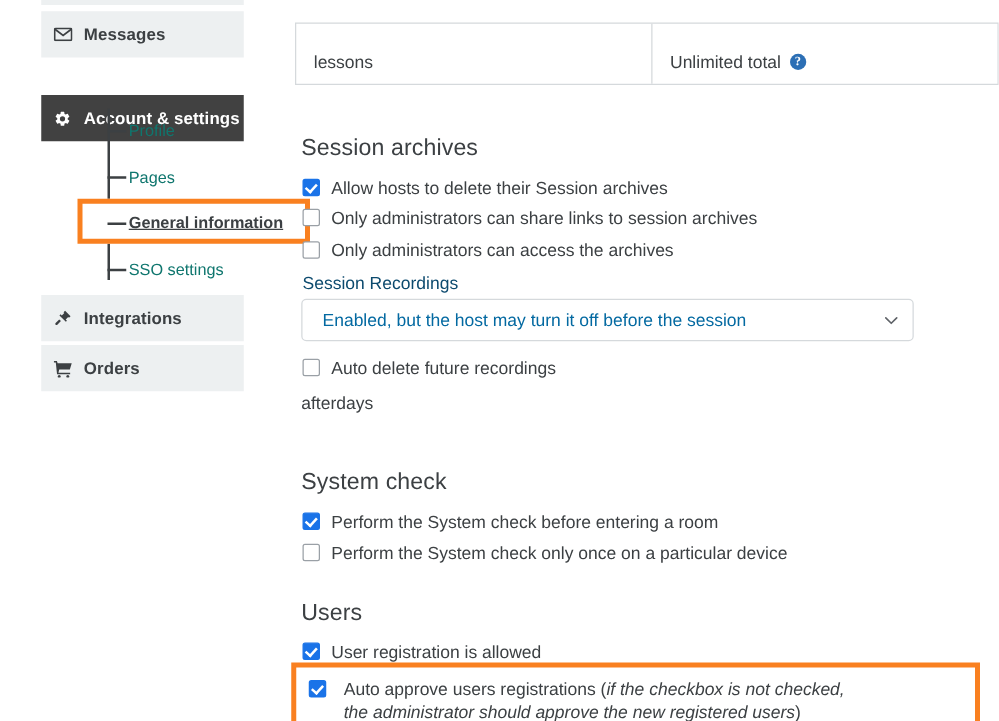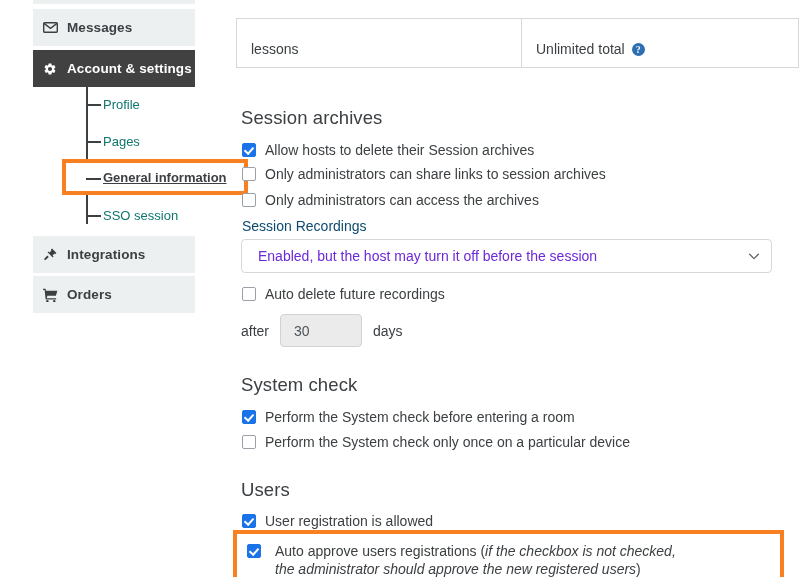--- a/index.html
+++ b/index.html
@@ -29,20 +29,21 @@
     left: 0;
     width: 162px;
     background: #edf0f1;
     display: flex;
     align-items: center;
     box-sizing: border-box;
   }
   .nav-item.active {
     background: #414141;
     color: #ffffff;
+    margin-top: 26px;
   }
   .nav-icon {
     width: 34px;
     flex: 0 0 34px;
     text-align: center;
     font-size: 13px;
     line-height: 1;
     display: flex;
     align-items: center;
     justify-content: center;
@@ -221,31 +222,31 @@
   #label-recordings {
     position: absolute;
     top: 188px; left: 6px;
     font-size: 14px;
     color: #0c4a6e;
   }
   #select-recordings {
     position: absolute;
     left: 5px;
     top: 209px;
-    width: 531px;
+    width: 490px;
     height: 34px;
     border: 1px solid #d5d9dc;
     border-radius: 4px;
     background: #ffffff;
     box-sizing: border-box;
     display: flex;
     align-items: center;
     padding: 0 10px 0 16px;
     font-size: 14px;
-    color: #6d28d9;
+    color: #0369a1;
   }
   #select-value { flex: 1; }
   #select-caret {
     width: 14px;
     height: 14px;
     display: block;
   }
 
   #row-autodelete { top: 255px; }
 
@@ -326,21 +327,21 @@
 
   <div id="tree-line"></div>
   <div class="tree-stub" id="stub-profile"></div>
   <div class="tree-stub" id="stub-pages"></div>
   <div class="tree-stub" id="stub-general"></div>
   <div class="tree-stub" id="stub-sso"></div>
 
   <div class="sub-item" id="sub-profile">Profile</div>
   <div class="sub-item" id="sub-pages">Pages</div>
   <div class="sub-item current" id="sub-general">General information</div>
-  <div class="sub-item" id="sub-sso">SSO session</div>
+  <div class="sub-item" id="sub-sso">SSO settings</div>
 
   <div class="nav-item" id="nav-integrations">
     <span class="nav-icon">
       <svg width="15" height="15" viewBox="0 0 24 24" fill="#3c4043">
         <path d="M14.5 2.5l-2 2 1 1-3.2 3.2-1.6-1.6L7.3 8.5l8.2 8.2 1.4-1.4-1.6-1.6L18.5 10.5l1 1 2-2-7-7zM7 13.6l-4.6 4.6c-.6.6-.6 1.6 0 2.2.6.6 1.6.6 2.2 0L9.2 15.8 7 13.6z"></path>
       </svg>
     </span>
     <span class="nav-label">Integrations</span>
   </div>
 
@@ -394,21 +395,20 @@
     </span>
   </div>
 
   <div class="check-row" id="row-autodelete">
     <span class="cb off"></span>
     <span class="check-label">Auto delete future recordings</span>
   </div>
 
   <div id="after-row">
     <span>after</span>
-    <span id="days-input">30</span>
     <span>days</span>
   </div>
 
   <h2 class="section-title" id="title-syscheck">System check</h2>
 
   <div class="check-row" id="row-s1">
     <span class="cb on"></span>
     <span class="check-label">Perform the System check before entering a room</span>
   </div>
   <div class="check-row" id="row-s2">

